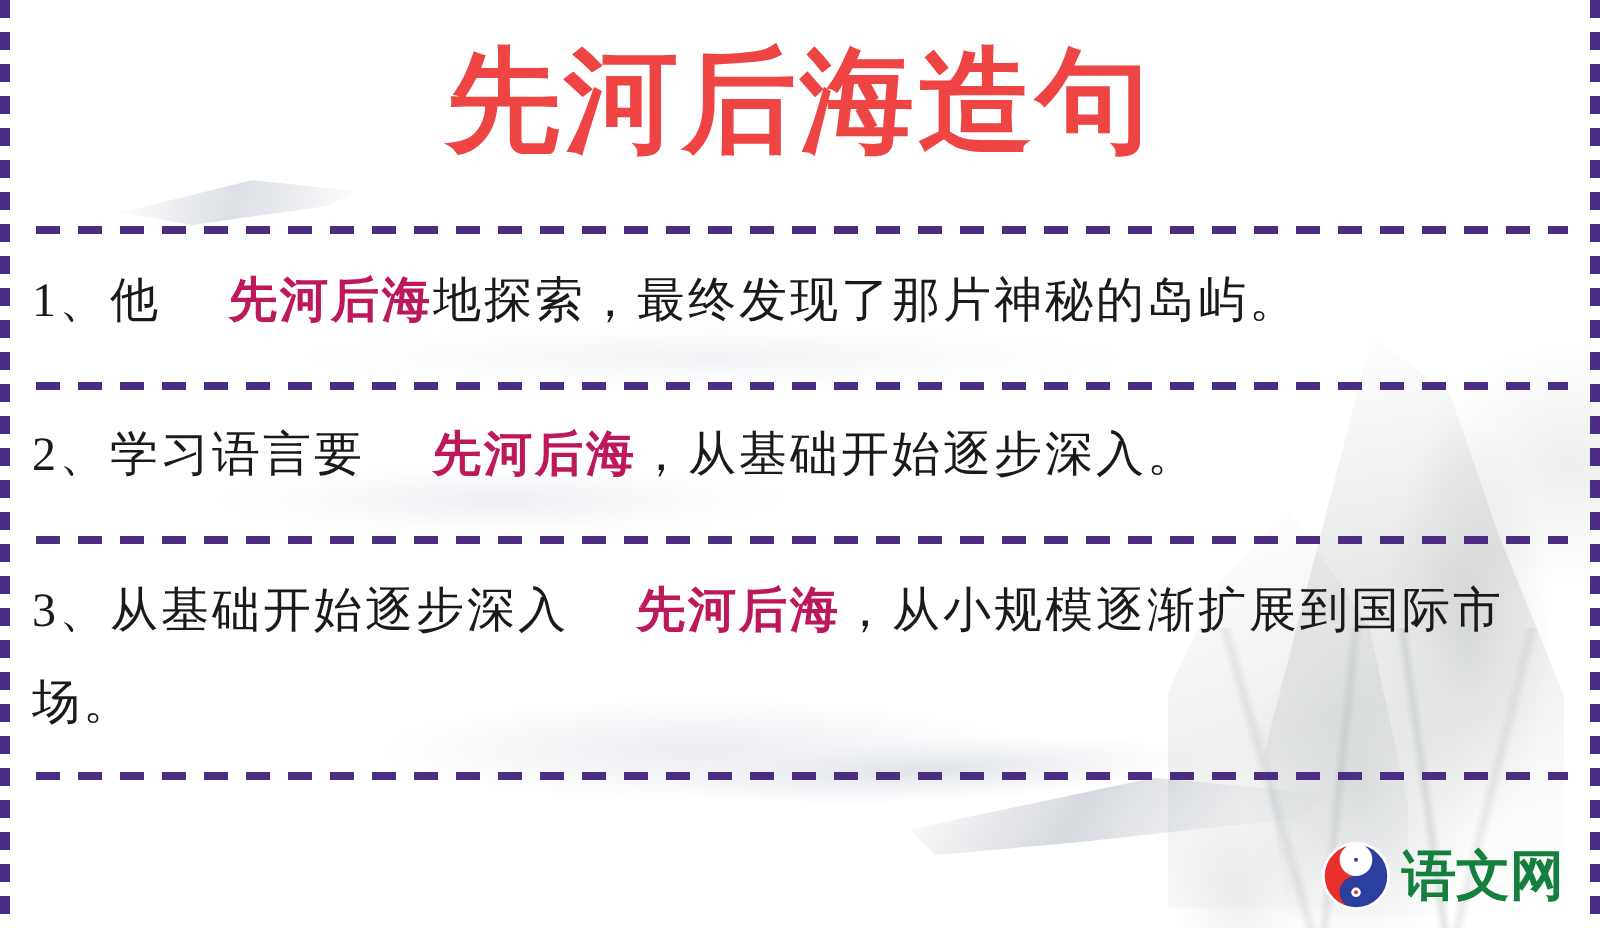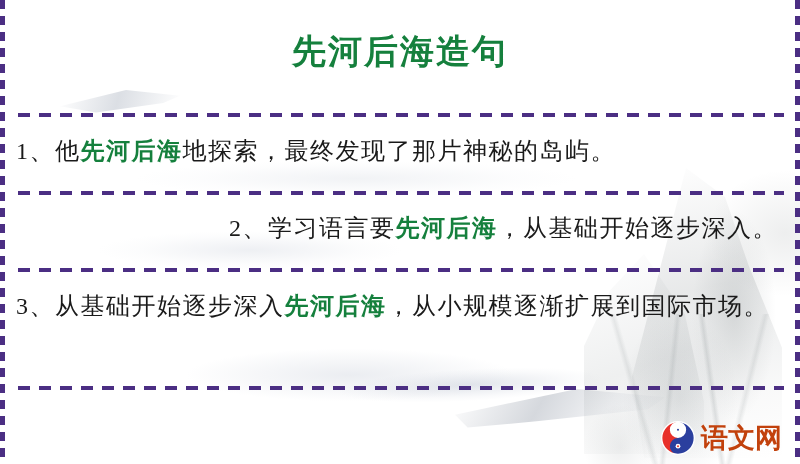--- a/index.html
+++ b/index.html
@@ -158,42 +158,43 @@
     z-index: 2;
   }
   .page-title {
     position: absolute;
     top: 24px;
     left: 0;
     width: 800px;
     text-align: center;
     font-family: "Liberation Serif", "DejaVu Serif", serif;
     font-weight: bold;
-    font-size: 34px;
+    font-size: 57px;
     line-height: 56px;
     letter-spacing: 2px;
-    color: #15803d;
+    color: #ef4444;
     white-space: nowrap;
   }
   .sentence {
     position: absolute;
     left: 16px;
     right: 22px;
     font-family: "Liberation Serif", "DejaVu Serif", serif;
     font-size: 24px;
     line-height: 46px;
     color: #1a1a1a;
     letter-spacing: 1.5px;
   }
   .sentence .hl {
-    color: #15803d;
+    color: #be185d;
     font-weight: bold;
+    margin-left: 34px;
   }
   .s1 { top: 128px; }
-  .s2 { top: 205px; text-align: right; }
+  .s2 { top: 205px; }
   .s3 { top: 283px; }
 
   
   .logo {
     position: absolute;
     right: 18px;
     bottom: 6px;
     height: 40px;
     display: flex;
     align-items: center;
@@ -203,21 +204,21 @@
   .logo-mark {
     width: 34px;
     height: 34px;
     flex: 0 0 34px;
   }
   .logo-text {
     font-family: "Liberation Sans", "DejaVu Sans", sans-serif;
     font-weight: bold;
     font-size: 27px;
     line-height: 30px;
-    color: #c2410c;
+    color: #15803d;
     letter-spacing: 0px;
     white-space: nowrap;
   }
 </style>
 </head>
 <body>
 
 <div class="page">
 
   <div class="bg-wash">

